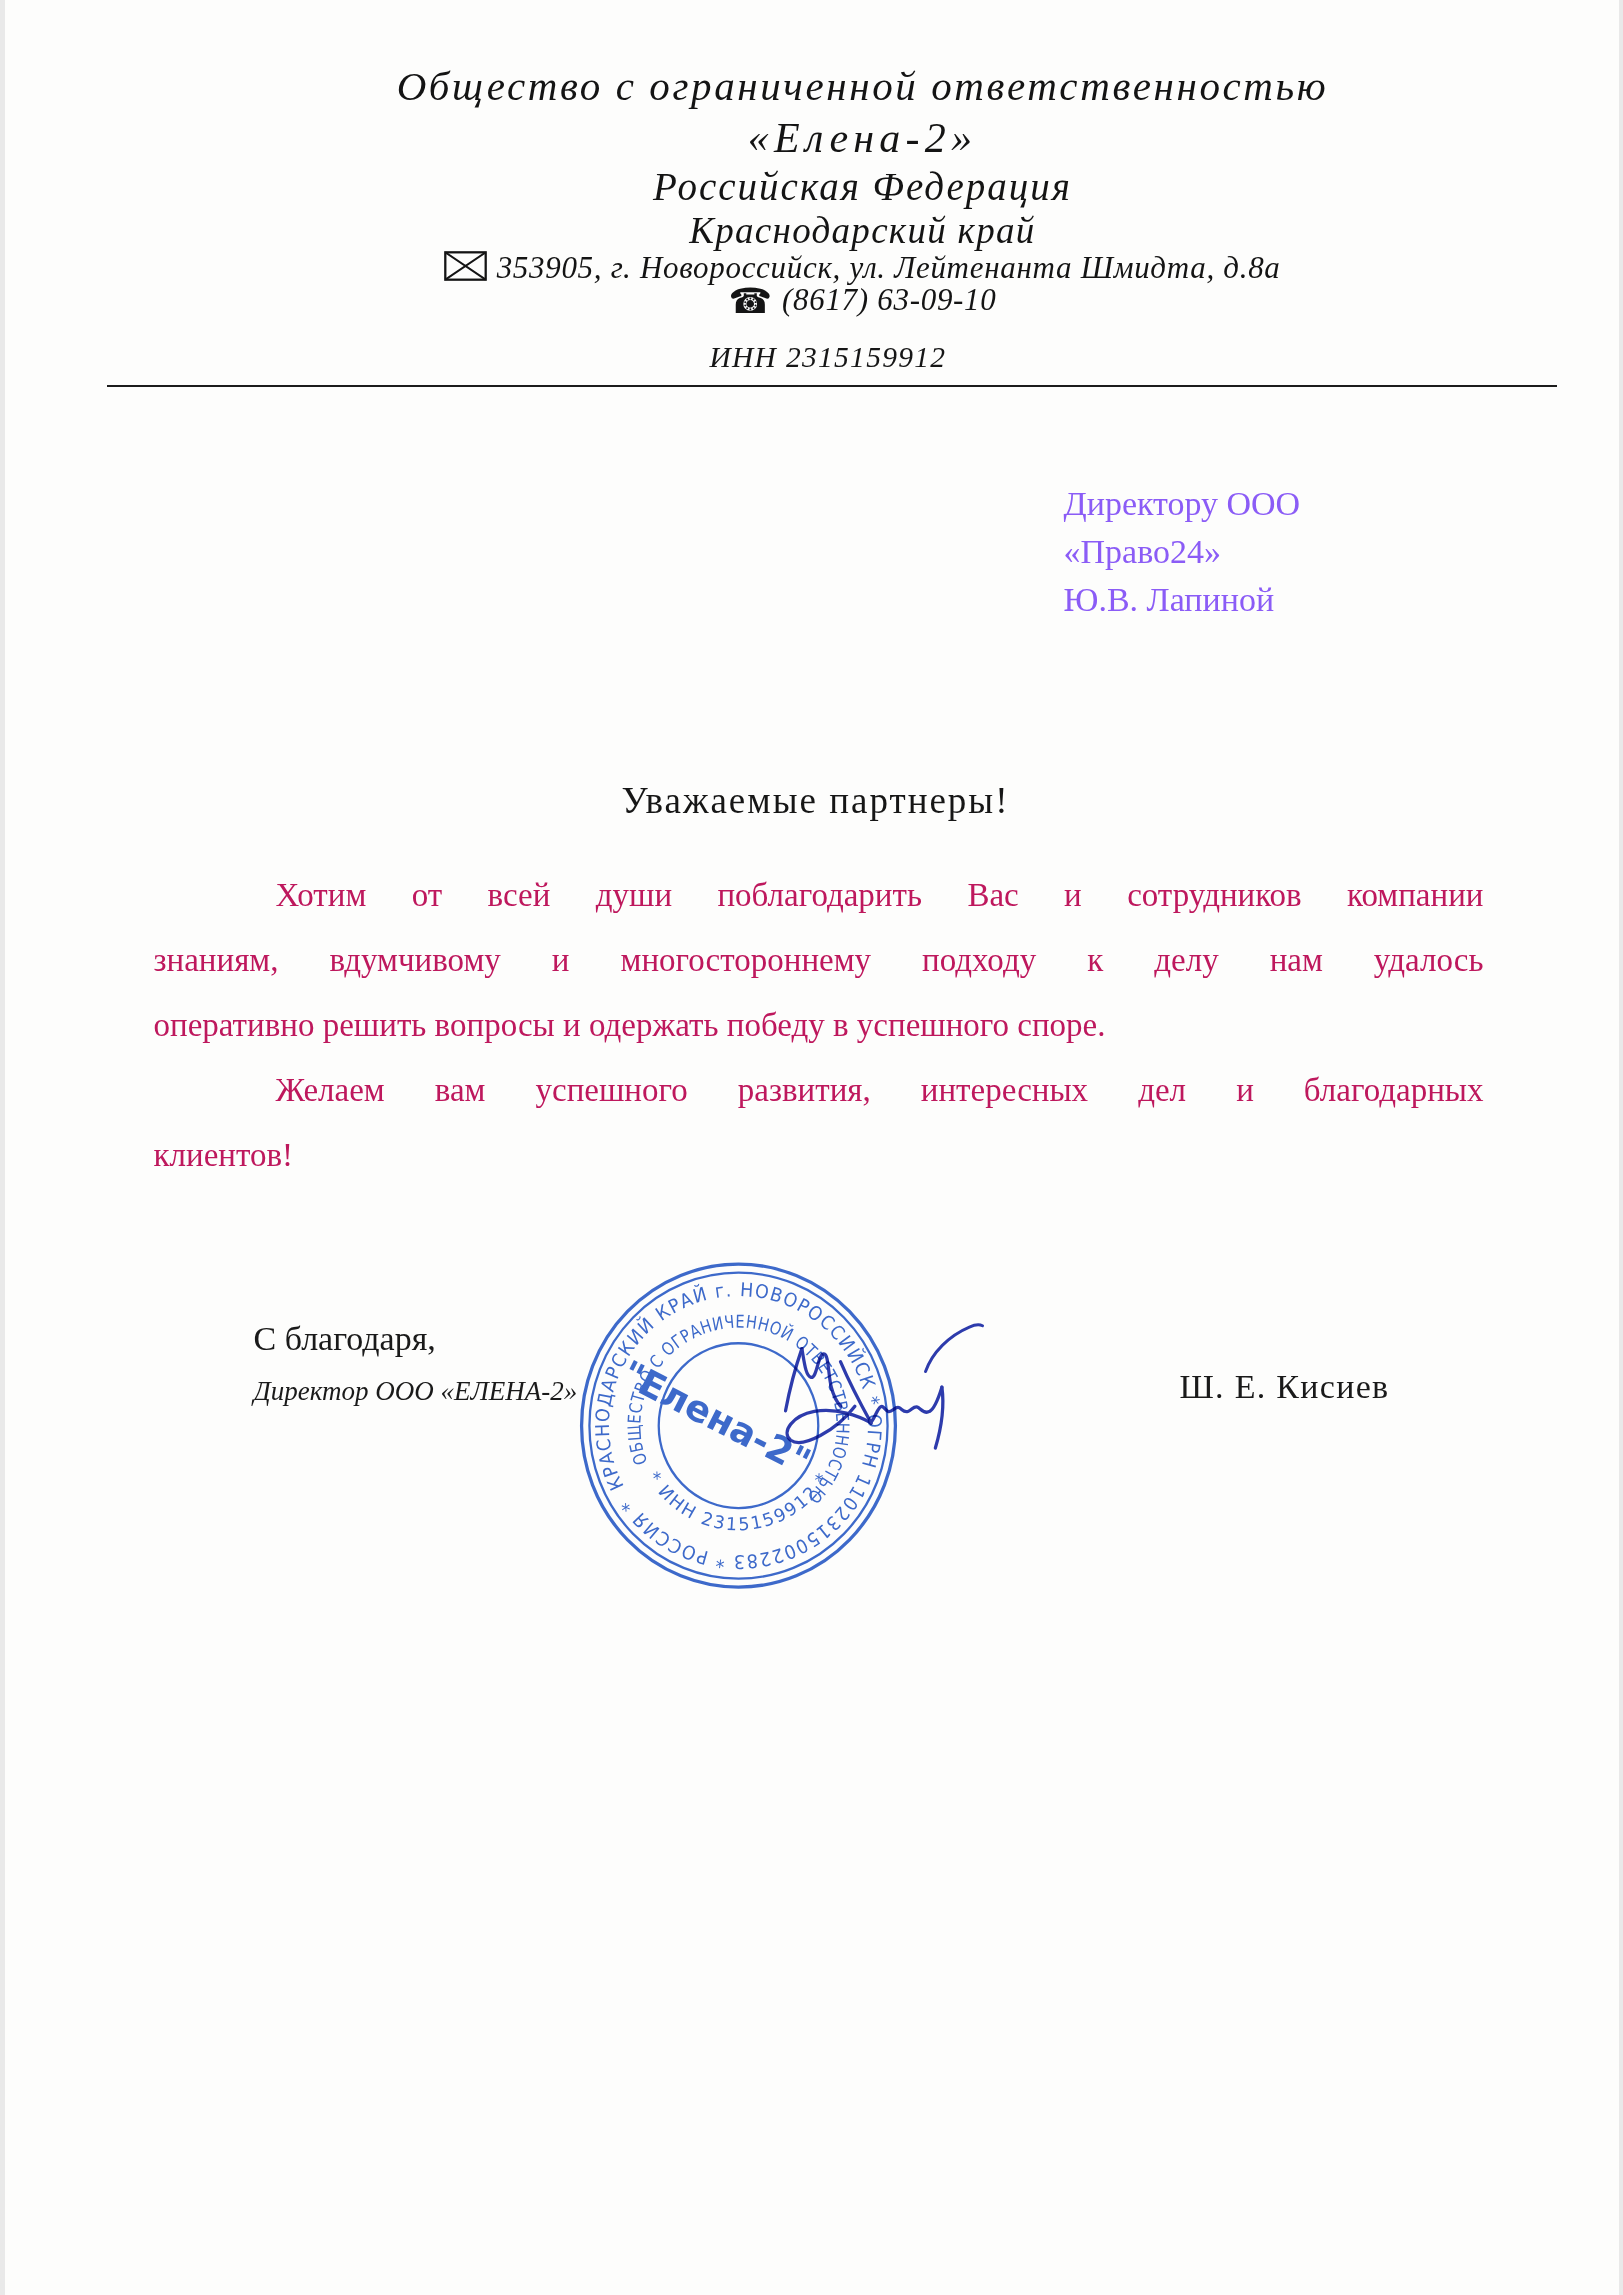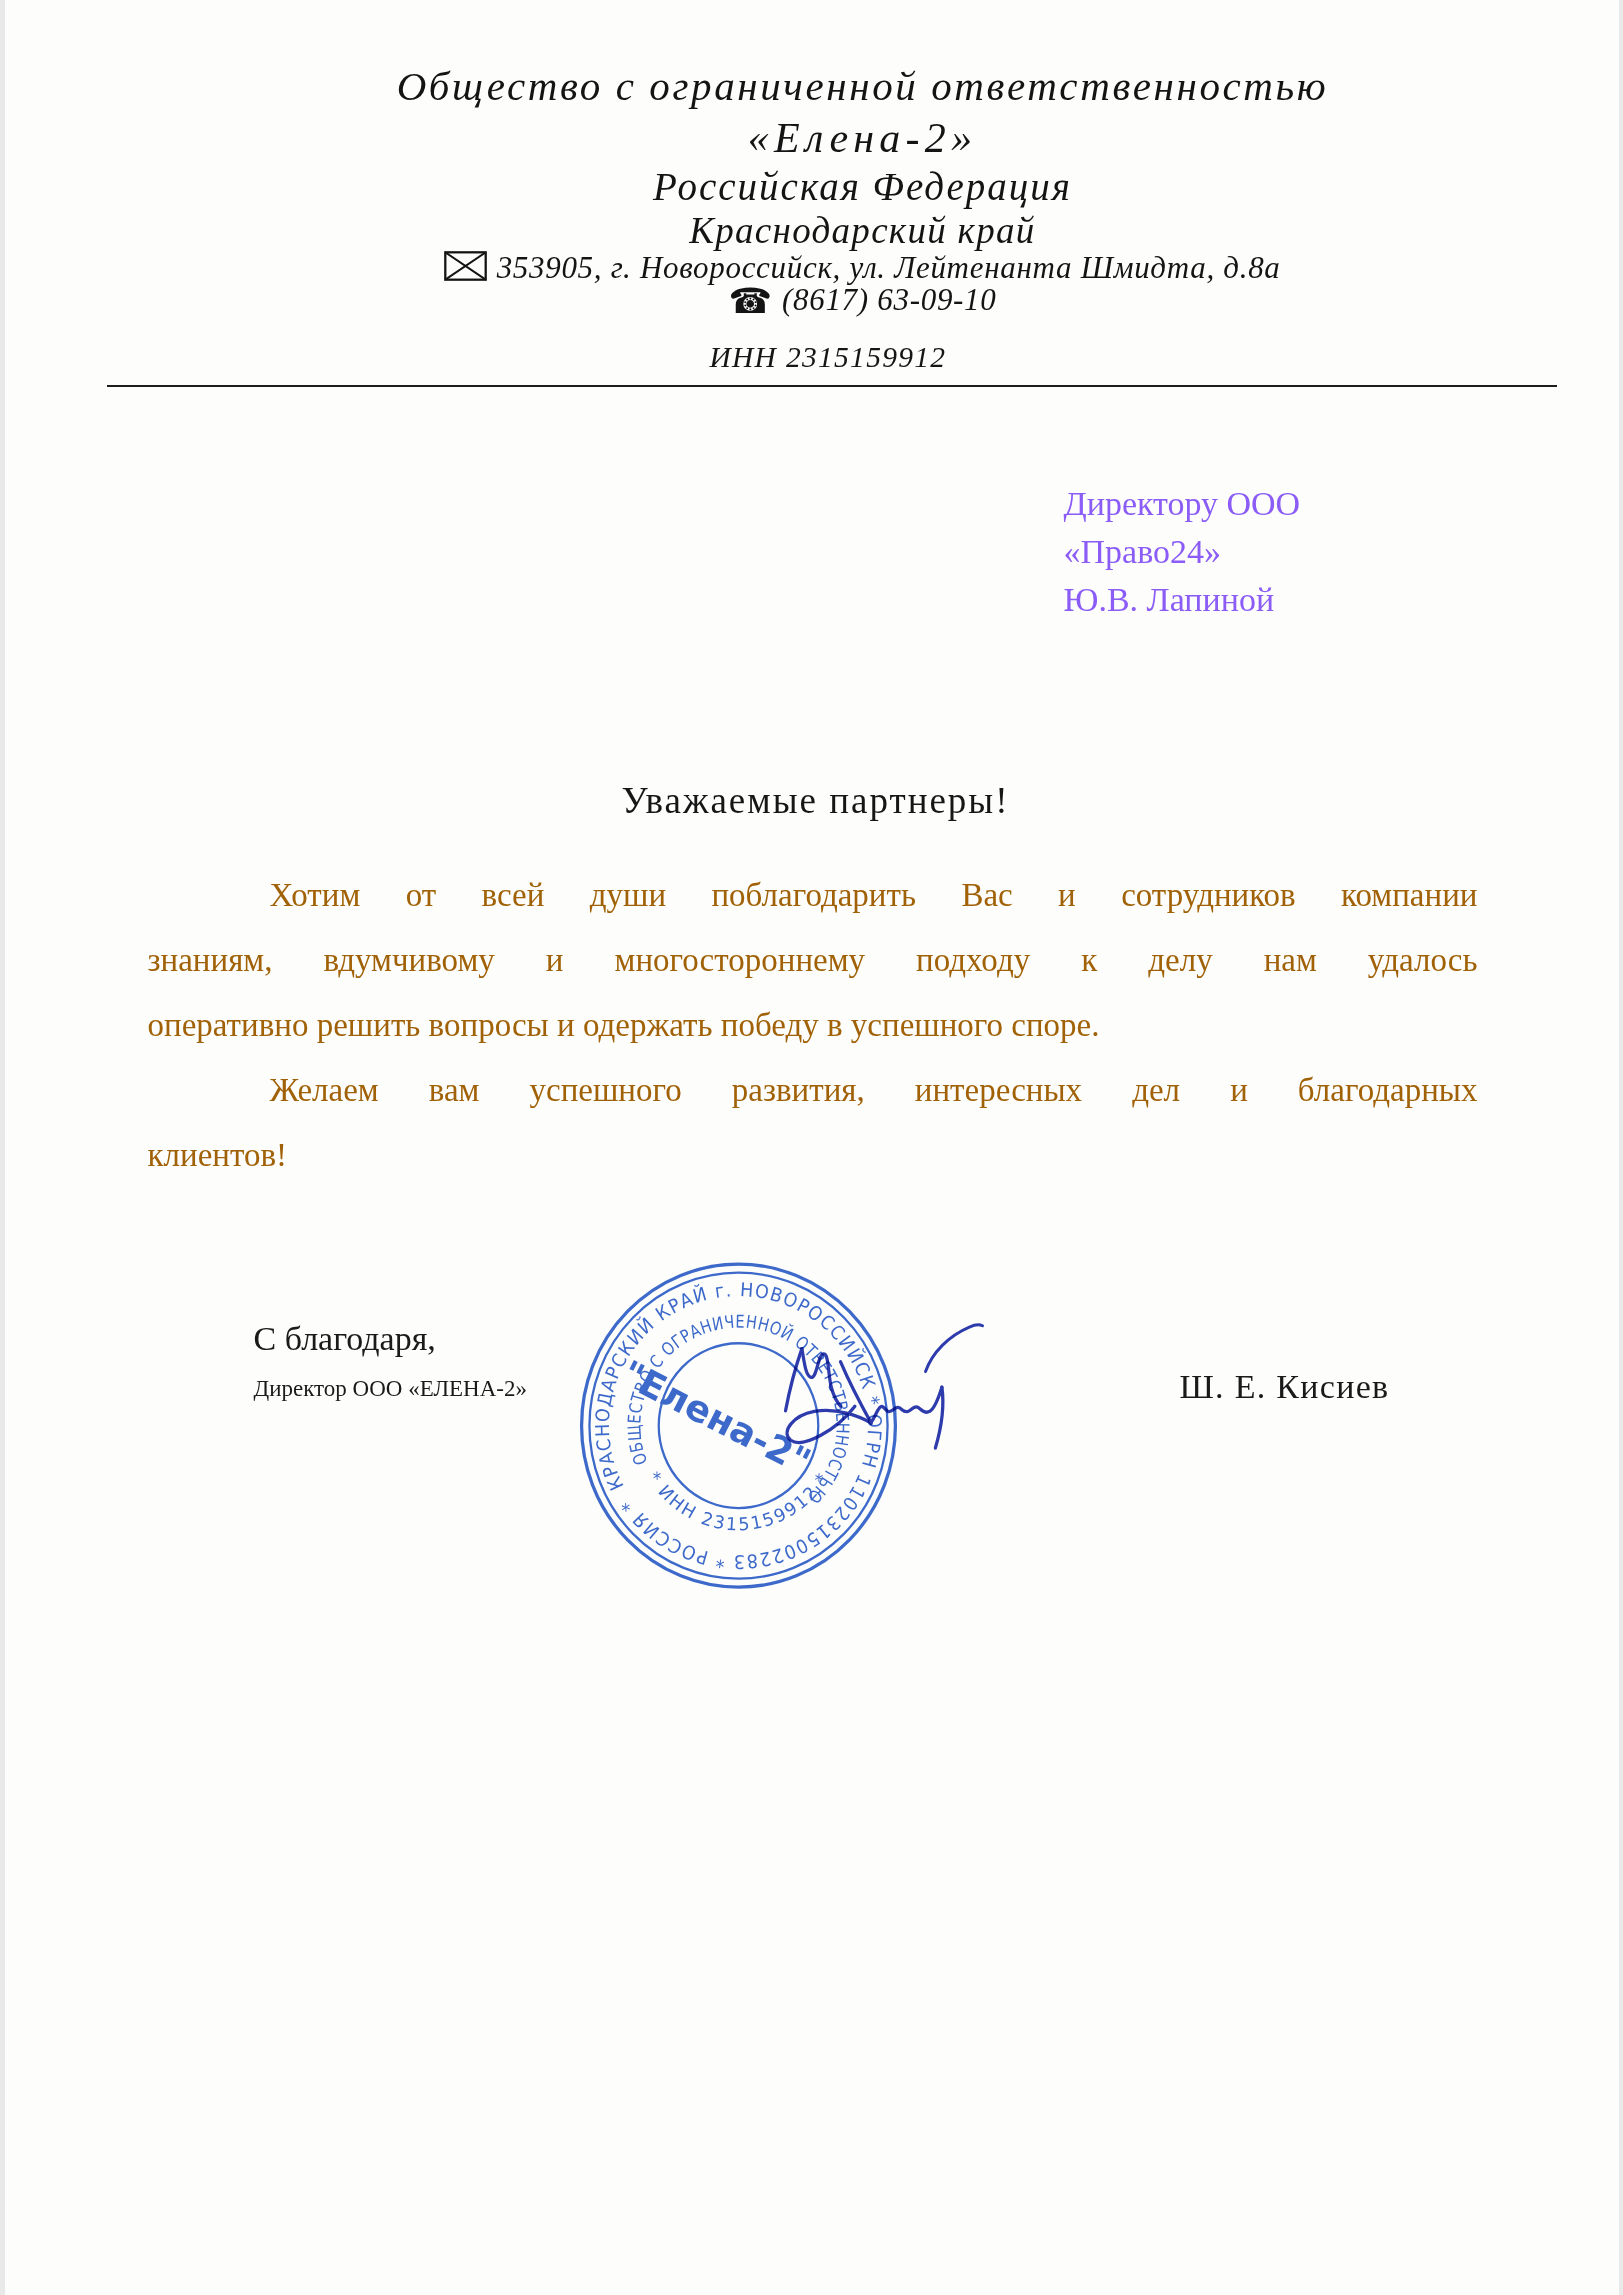--- a/index.html
+++ b/index.html
@@ -40,29 +40,29 @@
   .recipient{
     position:absolute;top:480px;left:1059px;
     font-size:34px;line-height:48px;color:#8b5cf6;
   }
   
   .salutation{
     position:absolute;top:779px;left:8px;right:0;
     text-align:center;font-size:37px;letter-spacing:2px;color:#161616;
   }
   .body-text{
-    position:absolute;top:863px;left:143px;width:1330px;
-    font-size:33px;line-height:65px;color:#a16207;
+    position:absolute;top:863px;left:149px;width:1330px;
+    font-size:33px;line-height:65px;color:#be185d;
   }
   .jline{text-align:justify;text-align-last:justify;}
   .jlast{text-align:left;}
   .indent{text-indent:122px;}
   
   .regards{position:absolute;top:1320px;left:249px;font-size:34px;}
-  .sig-title{position:absolute;top:1376px;left:249px;font-size:23px;}
+  .sig-title{position:absolute;top:1376px;left:249px;font-size:27px;font-style:italic;}
   .sig-name{position:absolute;top:1368px;left:1175px;font-size:34px;letter-spacing:1.3px;}
   
   .stamp-svg{
     position:absolute;left:572px;top:1260px;width:323px;height:330px;
     mix-blend-mode:multiply;opacity:.93;
   }
   .stamp-svg text{font-family:"DejaVu Sans", sans-serif;}
   .sign-svg{
     position:absolute;left:766px;top:1259px;width:226px;height:229px;
     mix-blend-mode:multiply;opacity:.96;

